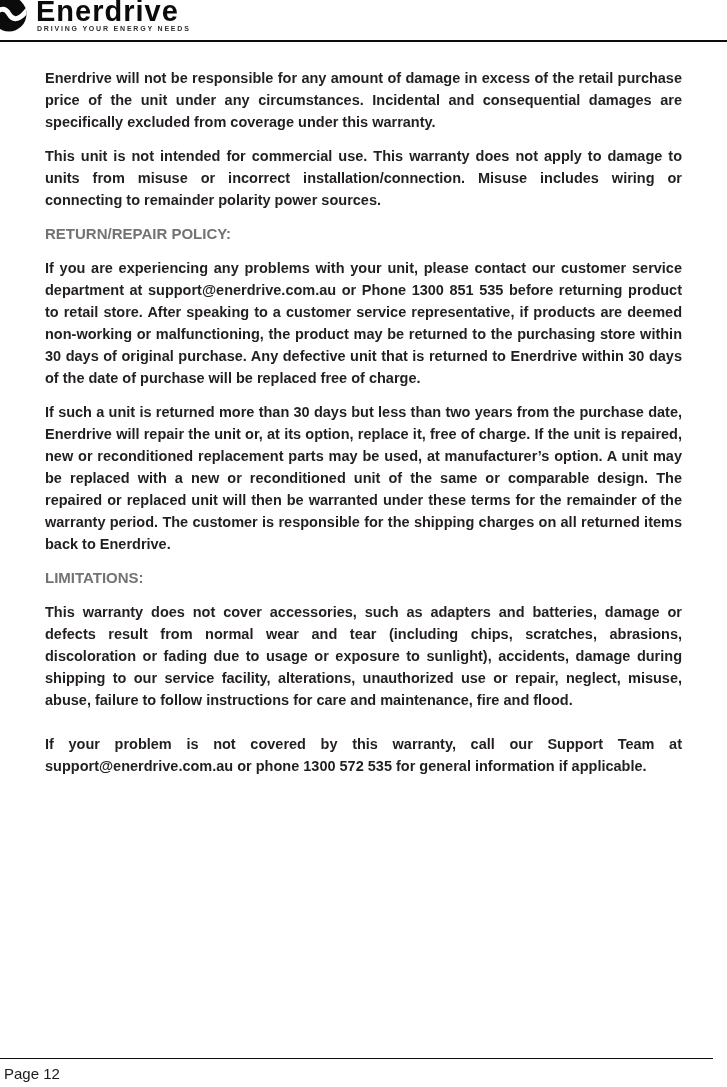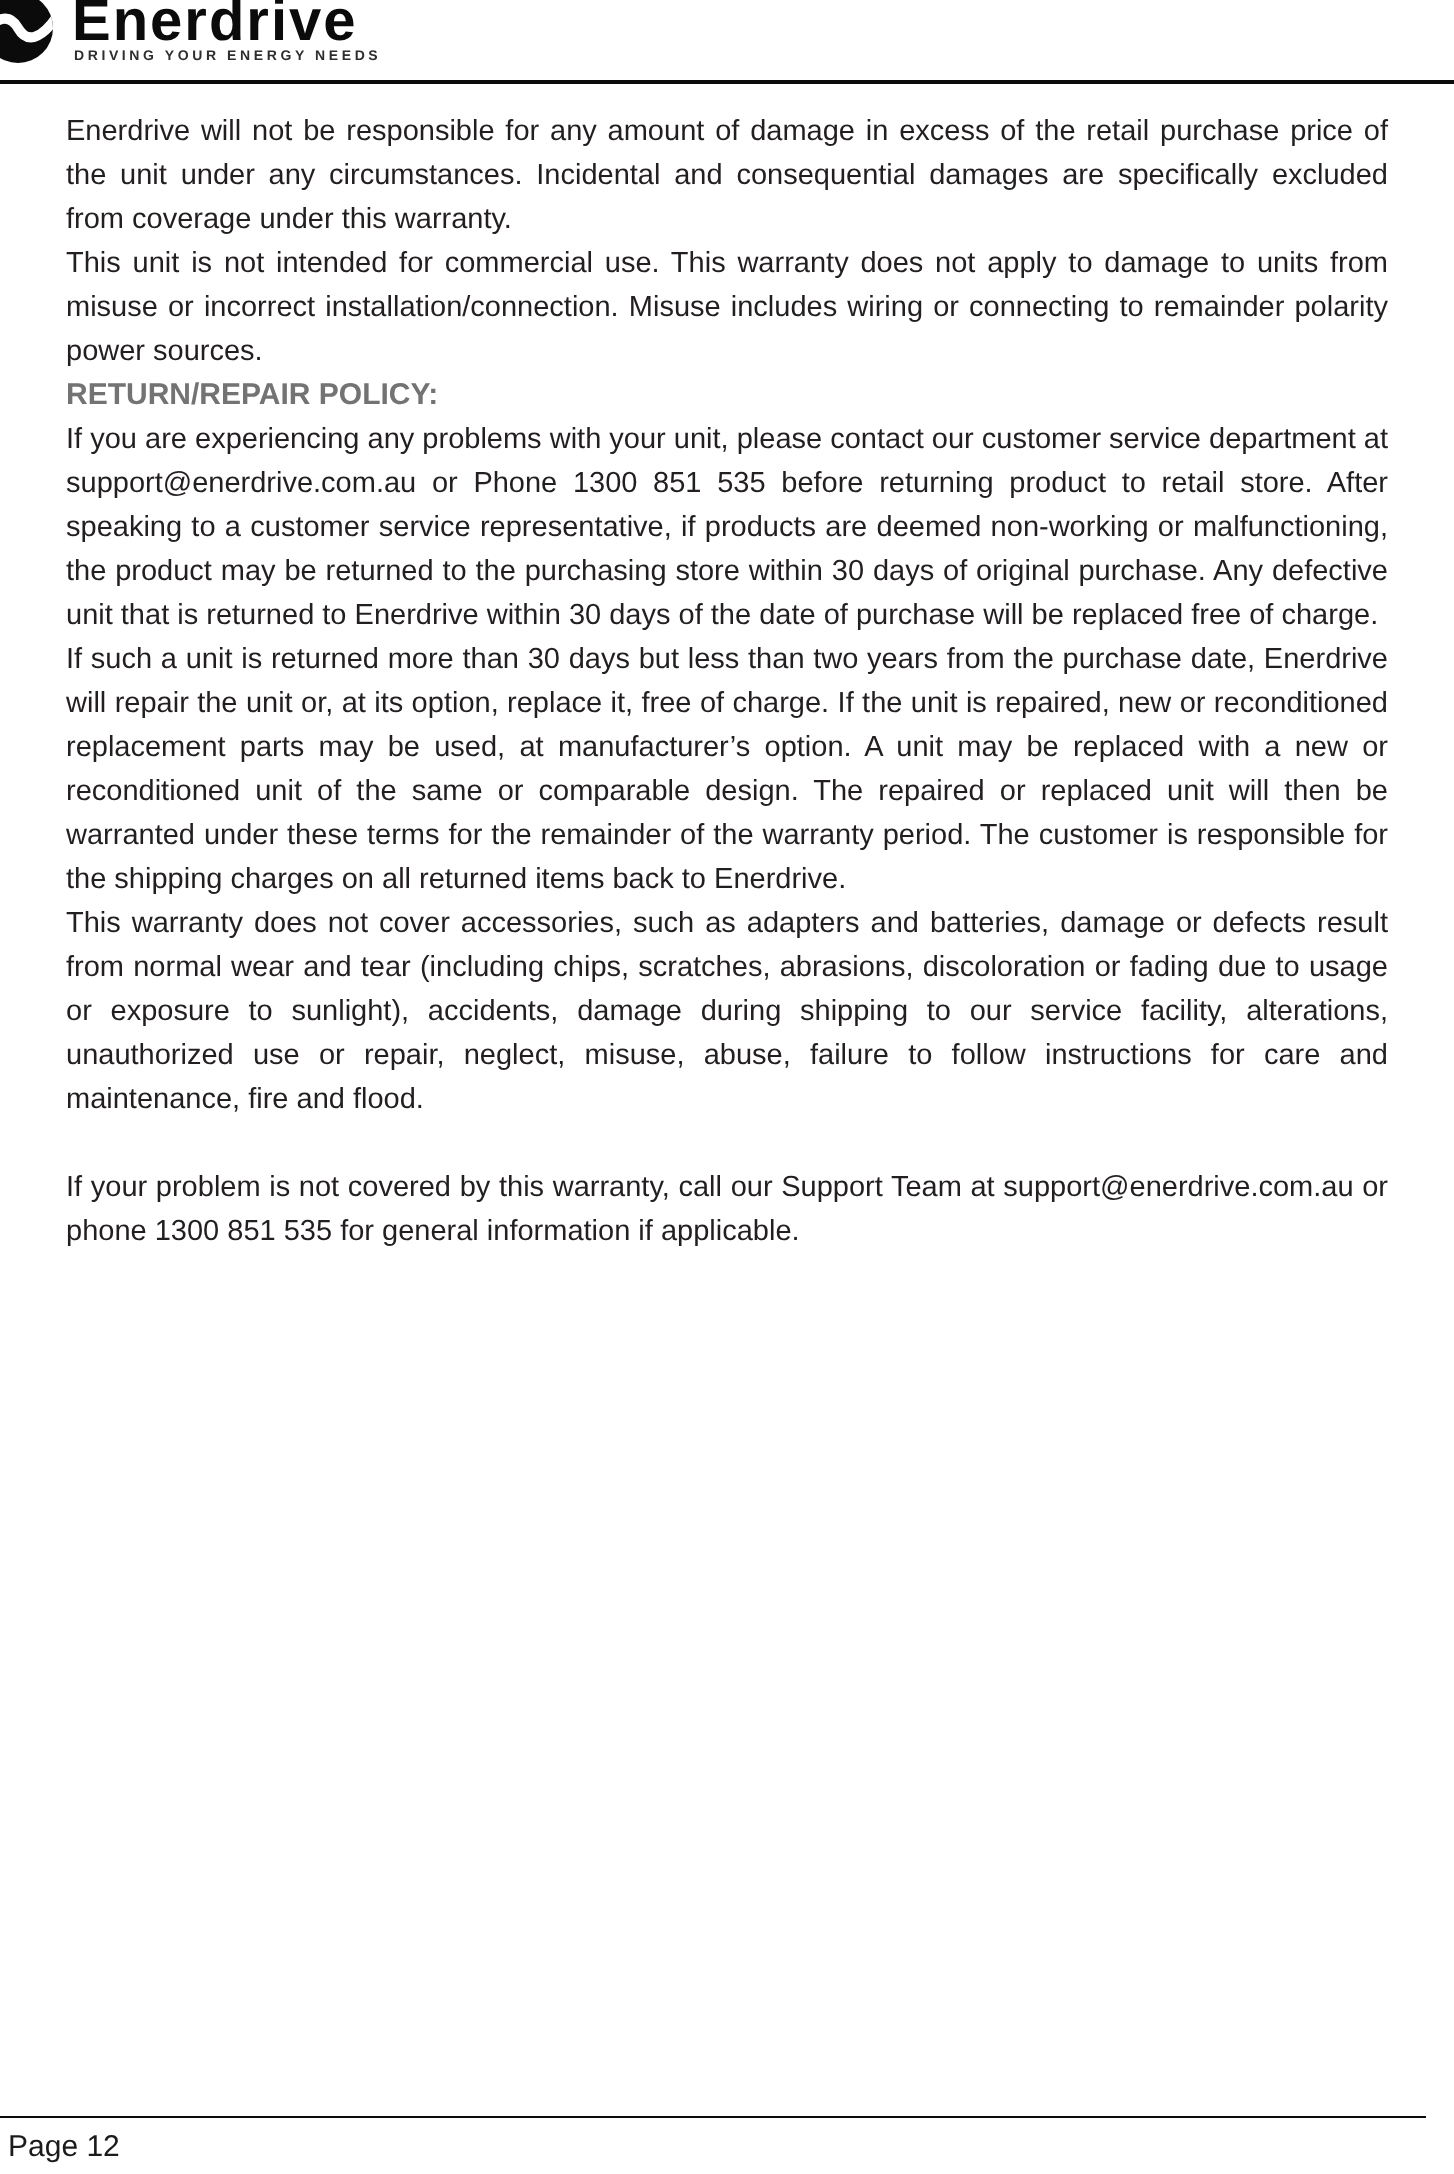--- a/index.html
+++ b/index.html
@@ -65,21 +65,22 @@
   .content {
     position: absolute;
     top: 55px;
     left: 33px;
     width: 661px;
     font-size: 14.5px;
     line-height: 22px;
     text-align: justify;
   }
   .content p {
-    margin: 0;
+    margin: 12px;
+    font-weight: bold;
   }
   .section-heading {
     margin: 23px 0 0 0;
     font-size: 15px;
     line-height: 22px;
     font-weight: 700;
     text-align: left;
     color: #737373;
   }
   .spaced {
@@ -125,22 +126,23 @@
   </div>
 
   <div class="content">
     <p>Enerdrive will not be responsible for any amount of damage in excess of the retail purchase price of the unit under any circumstances. Incidental and consequential damages are specifically excluded from coverage under this warranty.</p>
     <p>This unit is not intended for commercial use. This warranty does not apply to damage to units from misuse or incorrect installation/connection. Misuse includes wiring or connecting to remainder polarity power sources.</p>
 
     <p class="section-heading">RETURN/REPAIR POLICY:</p>
     <p>If you are experiencing any problems with your unit, please contact our customer service department at support@enerdrive.com.au or Phone 1300 851 535 before returning product to retail store. After speaking to a customer service representative, if products are deemed non-working or malfunctioning, the product may be returned to the purchasing store within 30 days of original purchase. Any defective unit that is returned to Enerdrive within 30 days of the date of purchase will be replaced free of charge.</p>
     <p>If such a unit is returned more than 30 days but less than two years from the purchase date, Enerdrive will repair the unit or, at its option, replace it, free of charge. If the unit is repaired, new or reconditioned replacement parts may be used, at manufacturer’s option. A unit may be replaced with a new or reconditioned unit of the same or comparable design. The repaired or replaced unit will then be warranted under these terms for the remainder of the warranty period. The customer is responsible for the shipping charges on all returned items back to Enerdrive.</p>
 
+    <p class="section-heading">LIMITATIONS:</p>
     <p>This warranty does not cover accessories, such as adapters and batteries, damage or defects result from normal wear and tear (including chips, scratches, abrasions, discoloration or fading due to usage or exposure to sunlight), accidents, damage during shipping to our service facility, alterations, unauthorized use or repair, neglect, misuse, abuse, failure to follow instructions for care and maintenance, fire and flood.</p>
 
-    <p class="spaced">If your problem is not covered by this warranty, call our Support Team at support@enerdrive.com.au or phone 1300 851 535 for general information if applicable.</p>
+    <p class="spaced">If your problem is not covered by this warranty, call our Support Team at support@enerdrive.com.au or phone 1300 572 535 for general information if applicable.</p>
   </div>
 
   <div class="footer">
     <span>Page 12</span>
   </div>
 
 </div>
 
 </body></html>

